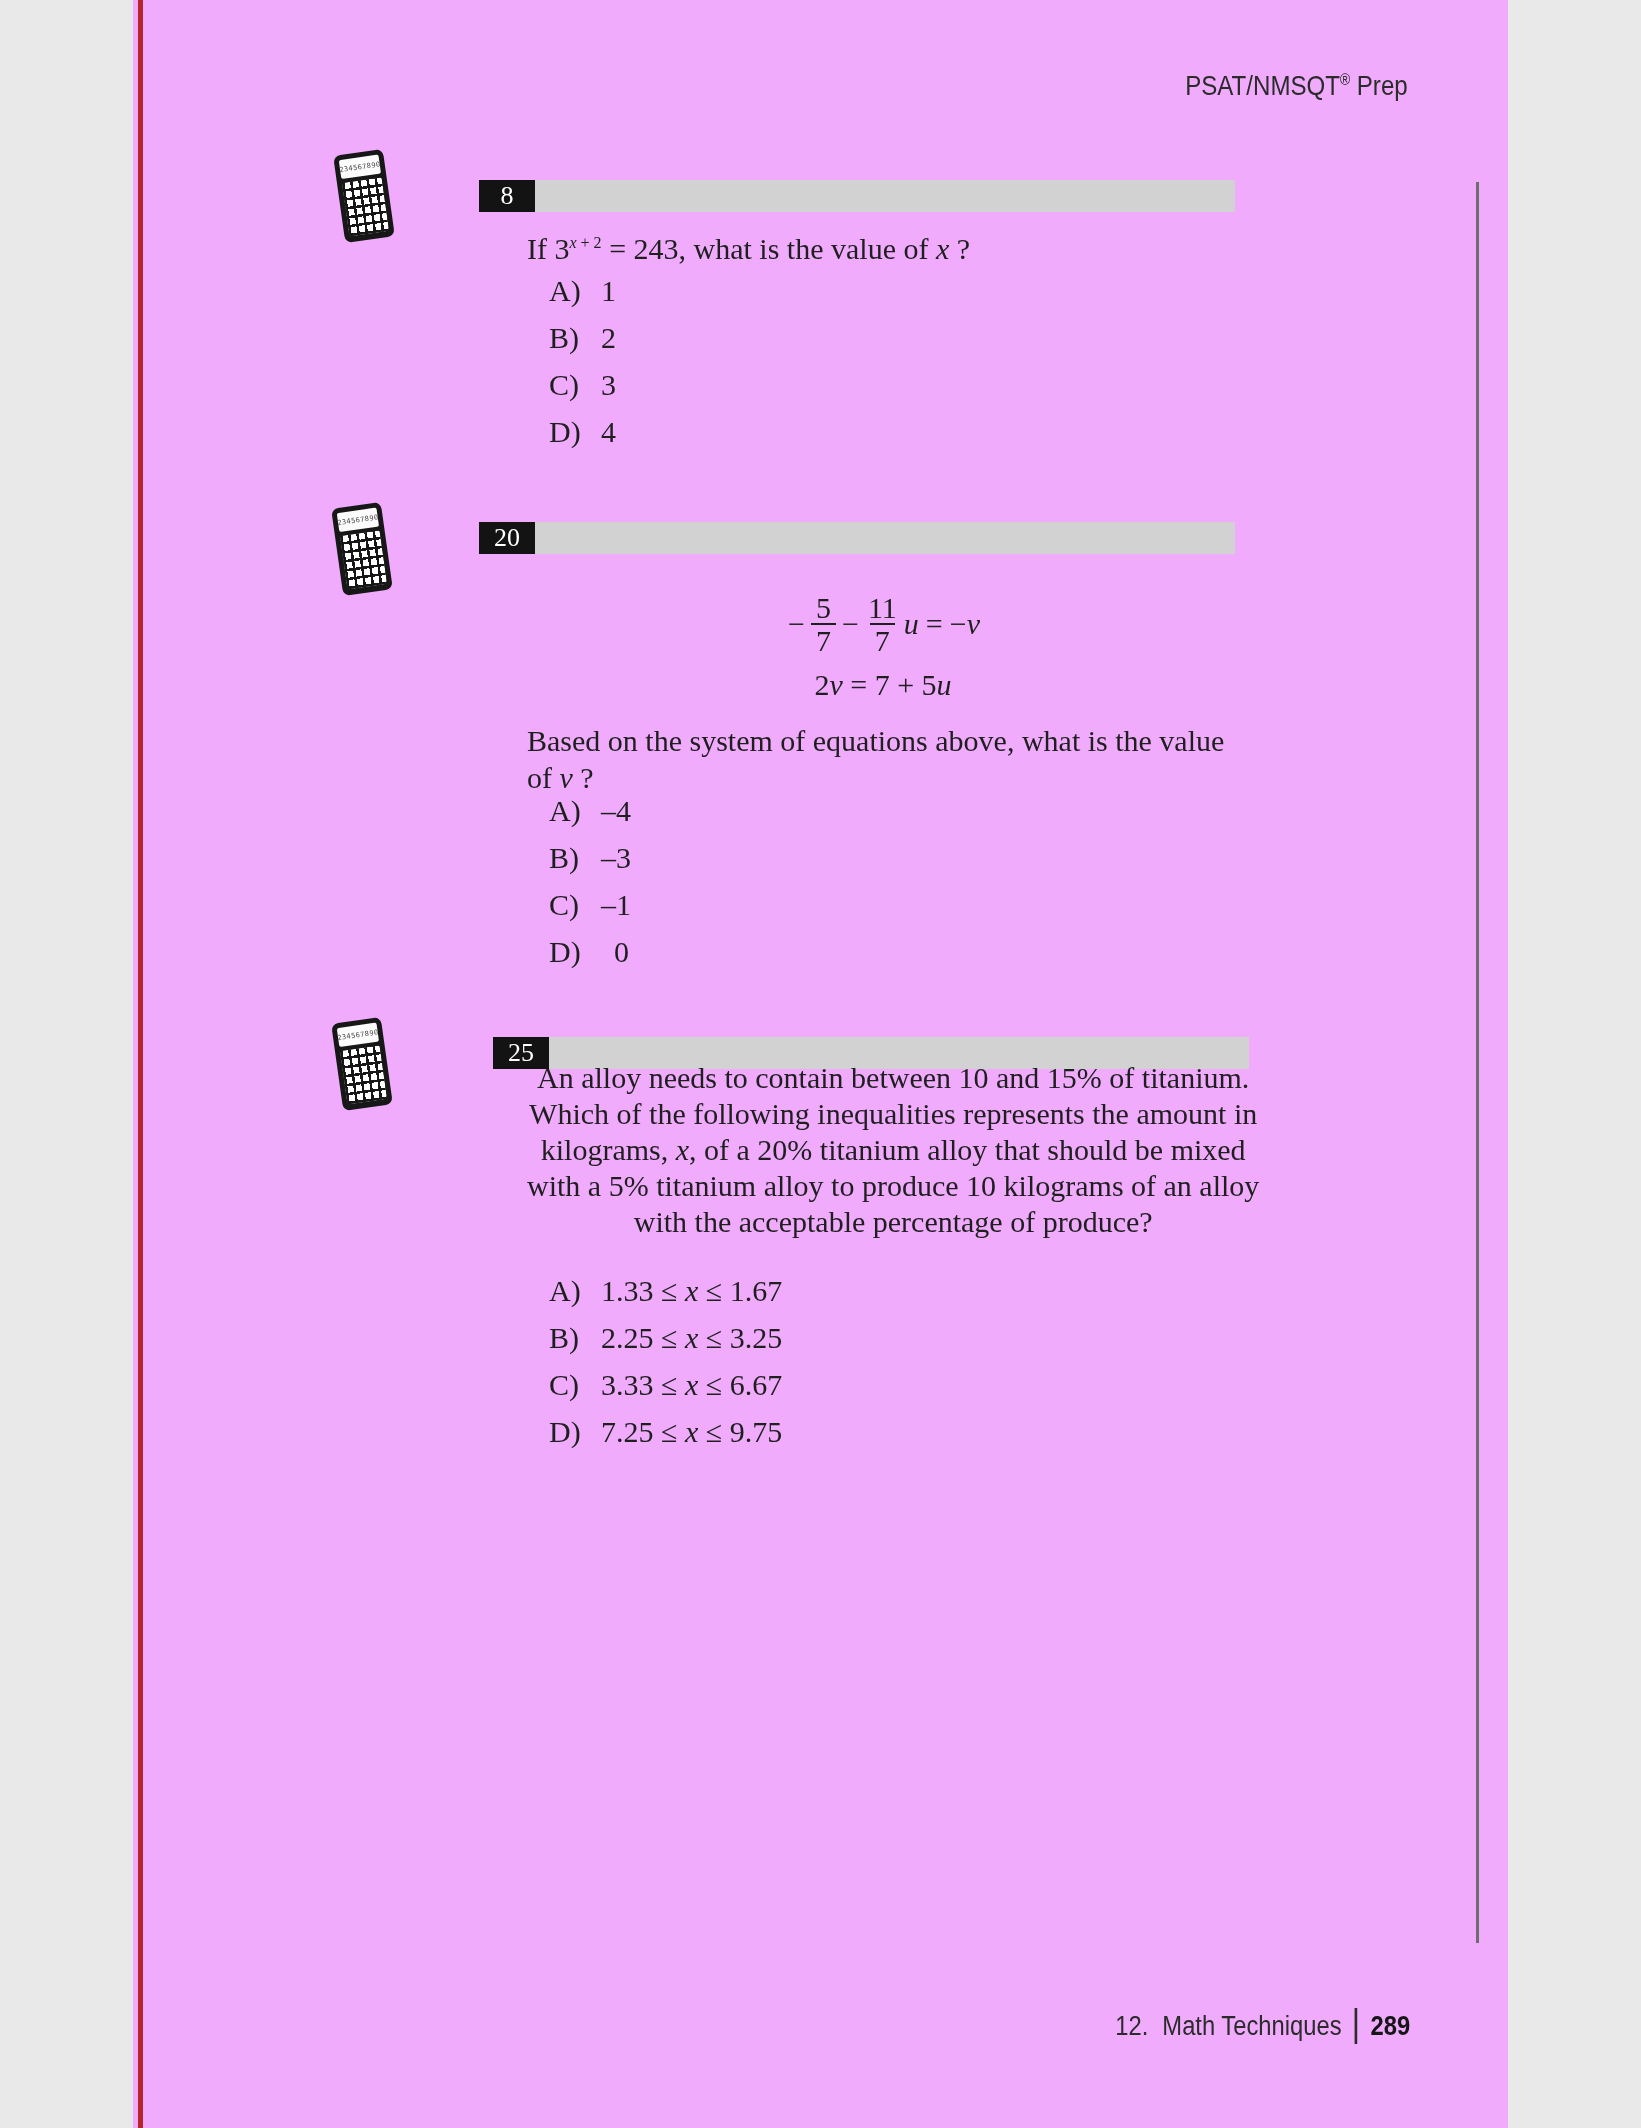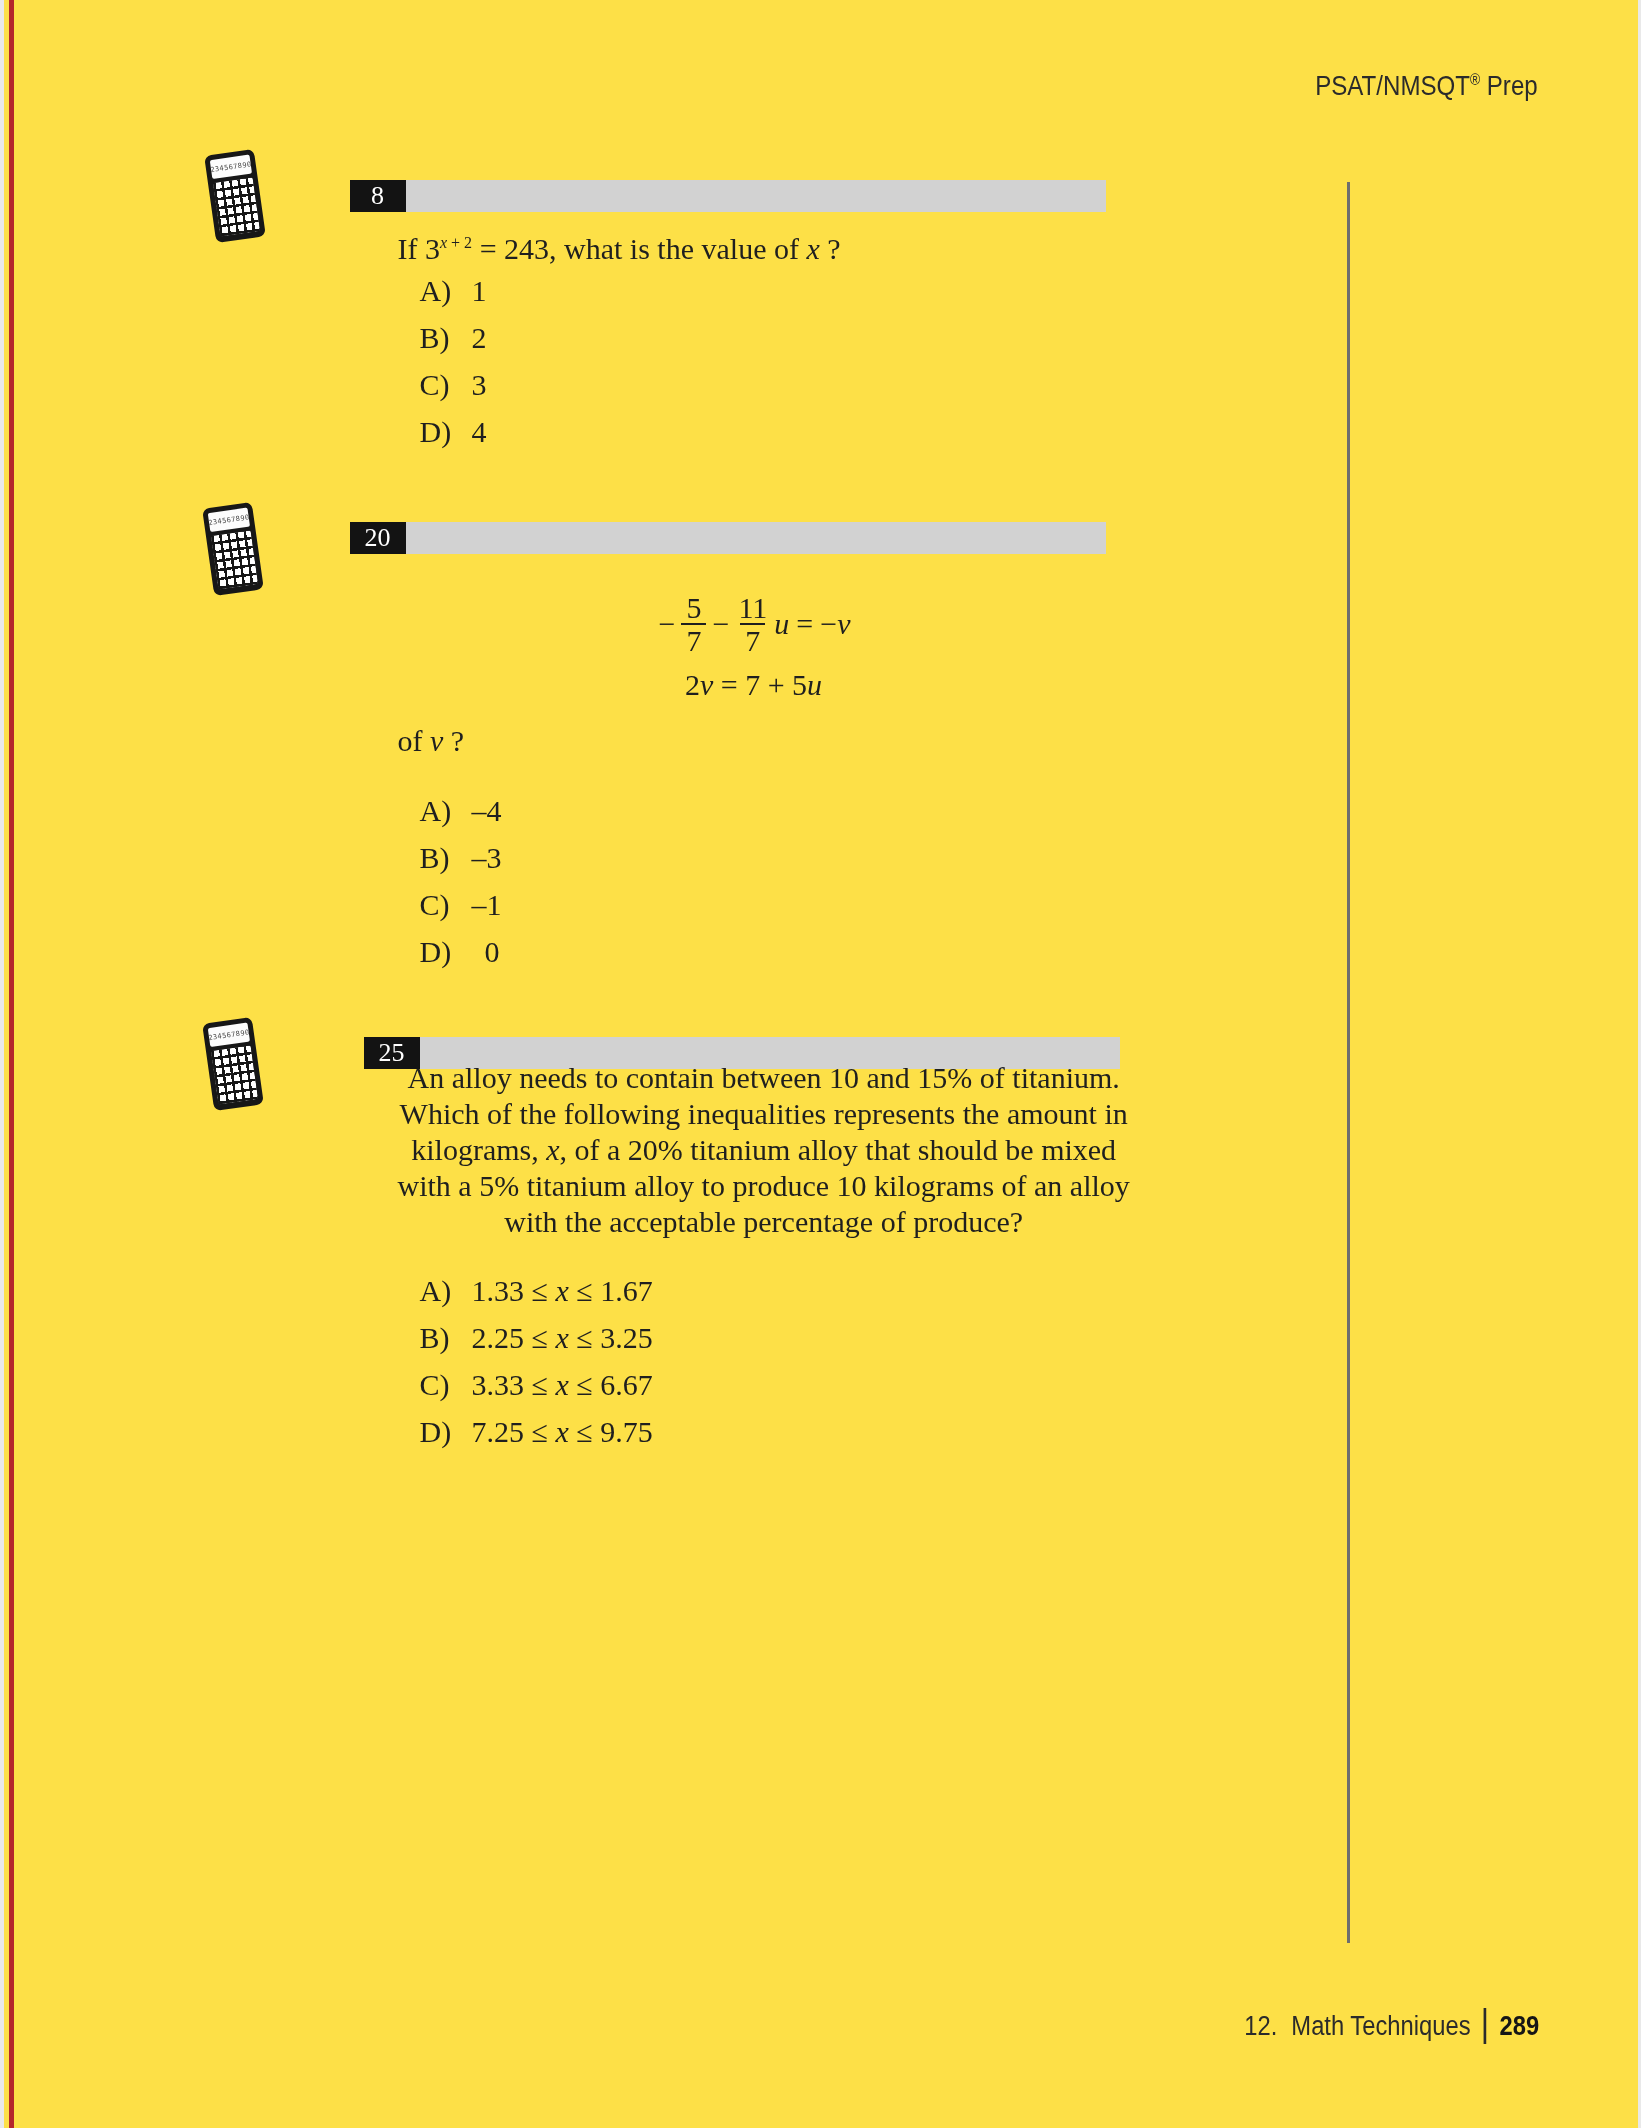--- a/index.html
+++ b/index.html
@@ -1,18 +1,18 @@
 <!DOCTYPE html>
 <html><head>
 <meta charset="utf-8">
 <style>
   * { margin:0; padding:0; box-sizing:border-box; }
   html,body { background:#e9e9e9; }
   .page {
-    position:relative; width:1634px; height:2128px; background:#fde047;
+    position:relative; width:1375px; height:2128px; background:#f0abfc;
     font-family:"Liberation Serif", serif; color:#1f1f1f; overflow:hidden;
     margin:0 auto;
   }
   .edge-strip { position:absolute; left:5px; top:0; width:5px; height:2128px; background:#b5272b; }
 
   .page-header {
     position:absolute; top:70px; right:100px; white-space:nowrap;
     font-family:"Liberation Sans", sans-serif; font-size:28px; color:#2b2b2b;
     transform:scaleX(0.86); transform-origin:100% 50%;
   }
@@ -131,20 +131,21 @@
             <span class="fd">7</span>
           </span>
         <i>u</i>
         <span class="eqs">=</span>
         <span>−</span>
         <i>v</i>
       </div>
     </div>
     <div class="eqblock eqline" id="q20-eq2"><span>2</span><i>v</i><span> = 7 + 5</span><i>u</i></div>
     <div class="stem" id="q20-stem">
+      <div>Based on the system of equations above, what is the value</div>
       <div><span>of </span><i>v</i><span> ?</span></div>
     </div>
     <div class="choices" id="q20-choices">
       <div class="choice"><span class="lab">A)</span><span class="val">–4</span></div>
       <div class="choice"><span class="lab">B)</span><span class="val">–3</span></div>
       <div class="choice"><span class="lab">C)</span><span class="val">–1</span></div>
       <div class="choice"><span class="lab">D)</span><span class="val shift">0</span></div>
     </div>
   </section>
 

